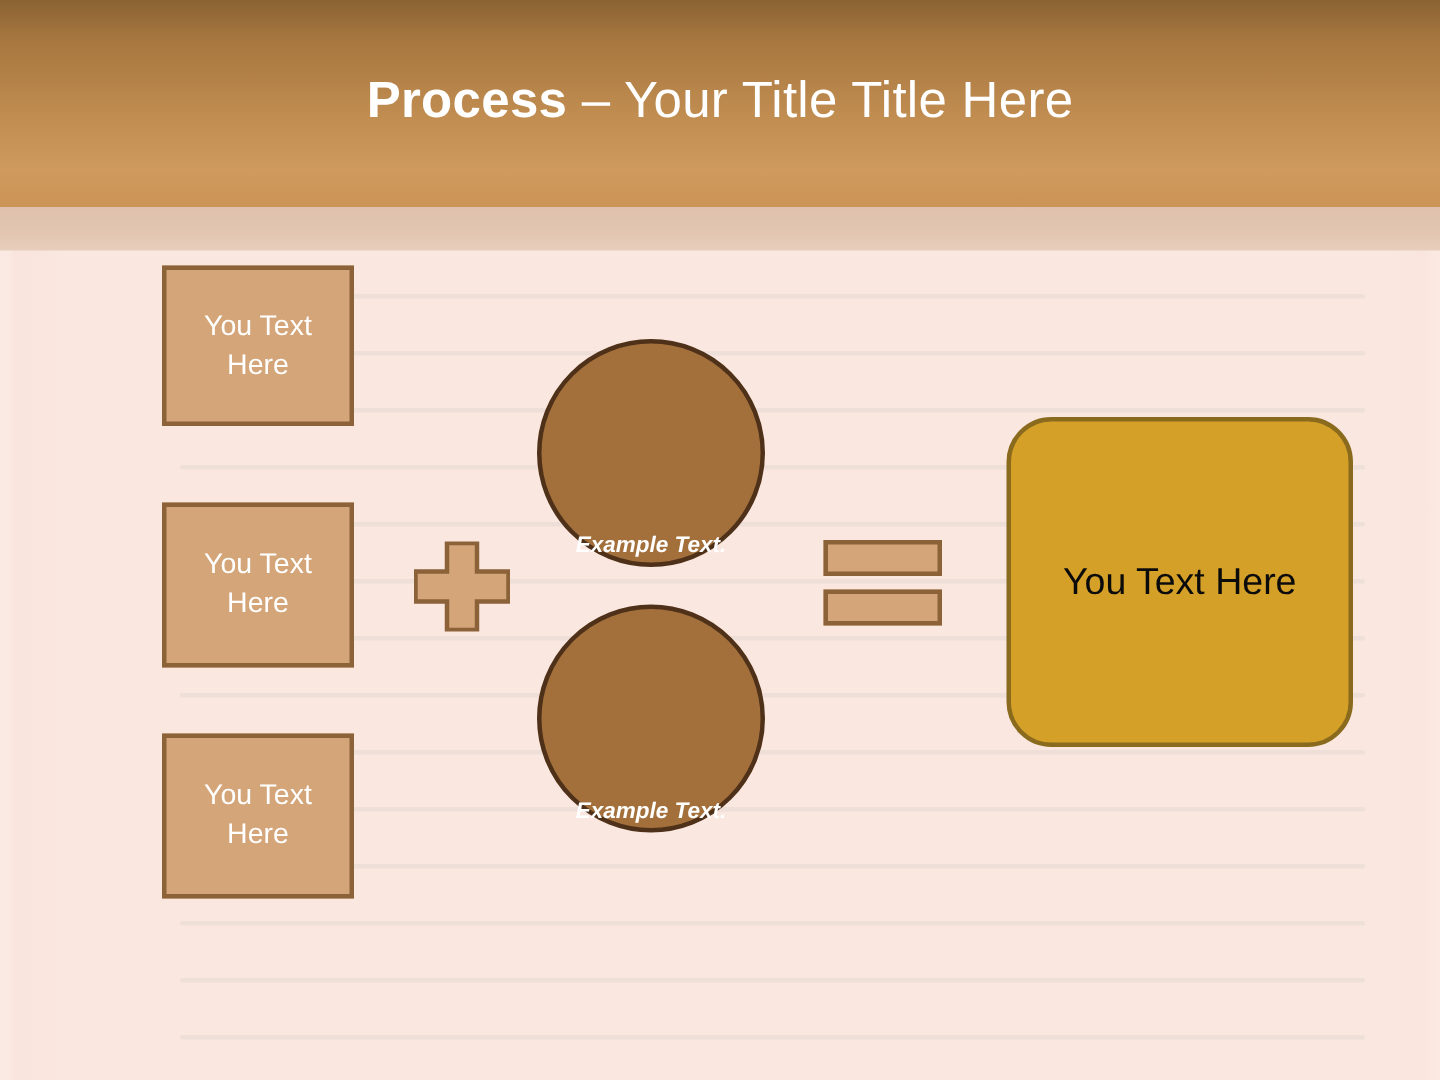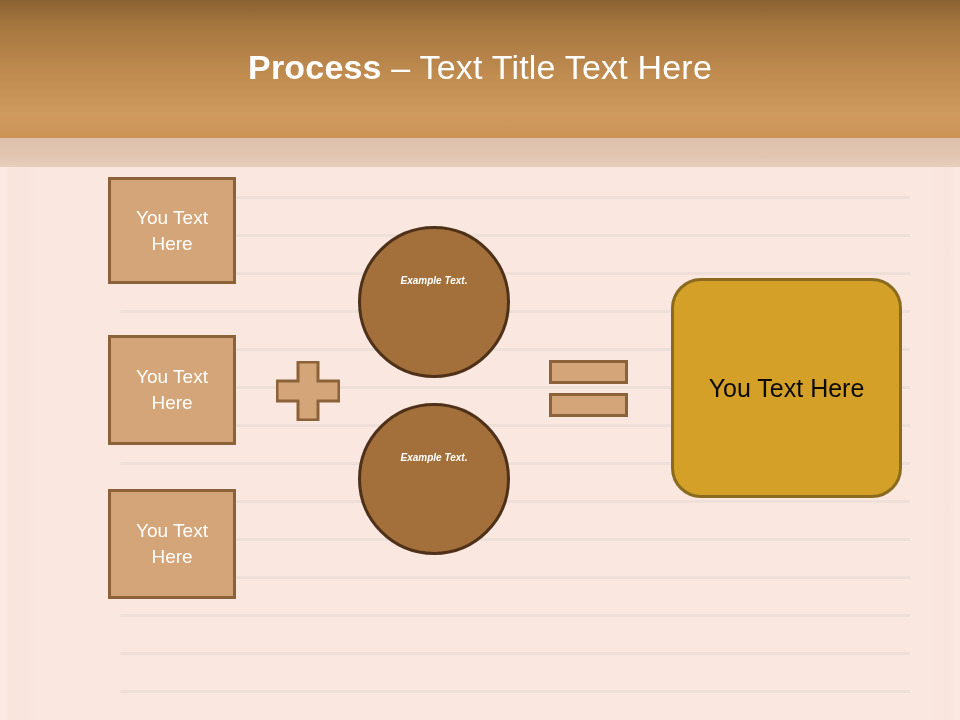--- a/index.html
+++ b/index.html
@@ -103,24 +103,24 @@
   
   .circle {
     position: absolute;
     width: 152px;
     height: 152px;
     border-radius: 50%;
     background: #A3703C;
     border: 3px solid #4E3118;
     box-sizing: border-box;
     display: flex;
-    align-items: flex-start;
+    align-items: flex-end;
     justify-content: center;
     color: #FFFFFF;
-    font-size: 10px;
+    font-size: 15px;
     font-weight: bold;
     font-style: italic;
     line-height: 22px;
     text-align: center;
   }
   .circle .c-txt { display: block; padding-top: 41px; }
   #circle1 { left: 358px; top: 226px; }
   #circle2 { left: 358px; top: 403px; }
 
   
@@ -175,21 +175,21 @@
       <div class="rule" style="top: 500px;"></div>
       <div class="rule" style="top: 538px;"></div>
       <div class="rule" style="top: 576px;"></div>
       <div class="rule" style="top: 614px;"></div>
       <div class="rule" style="top: 652px;"></div>
       <div class="rule" style="top: 690px;"></div>
     </div>
 
   <div class="header">
     <div class="header-title">
-      <span class="t-bold">Process</span><span class="t-light"> – Text Title Text Here</span>
+      <span class="t-bold">Process</span><span class="t-light"> – Your Title Title Here</span>
     </div>
   </div>
   <div class="header-band"></div>
 
   <div class="tan-box" id="box1">
     <span class="bx-txt">You Text Here</span>
   </div>
   <div class="tan-box" id="box2">
     <span class="bx-txt">You Text Here</span>
   </div>

